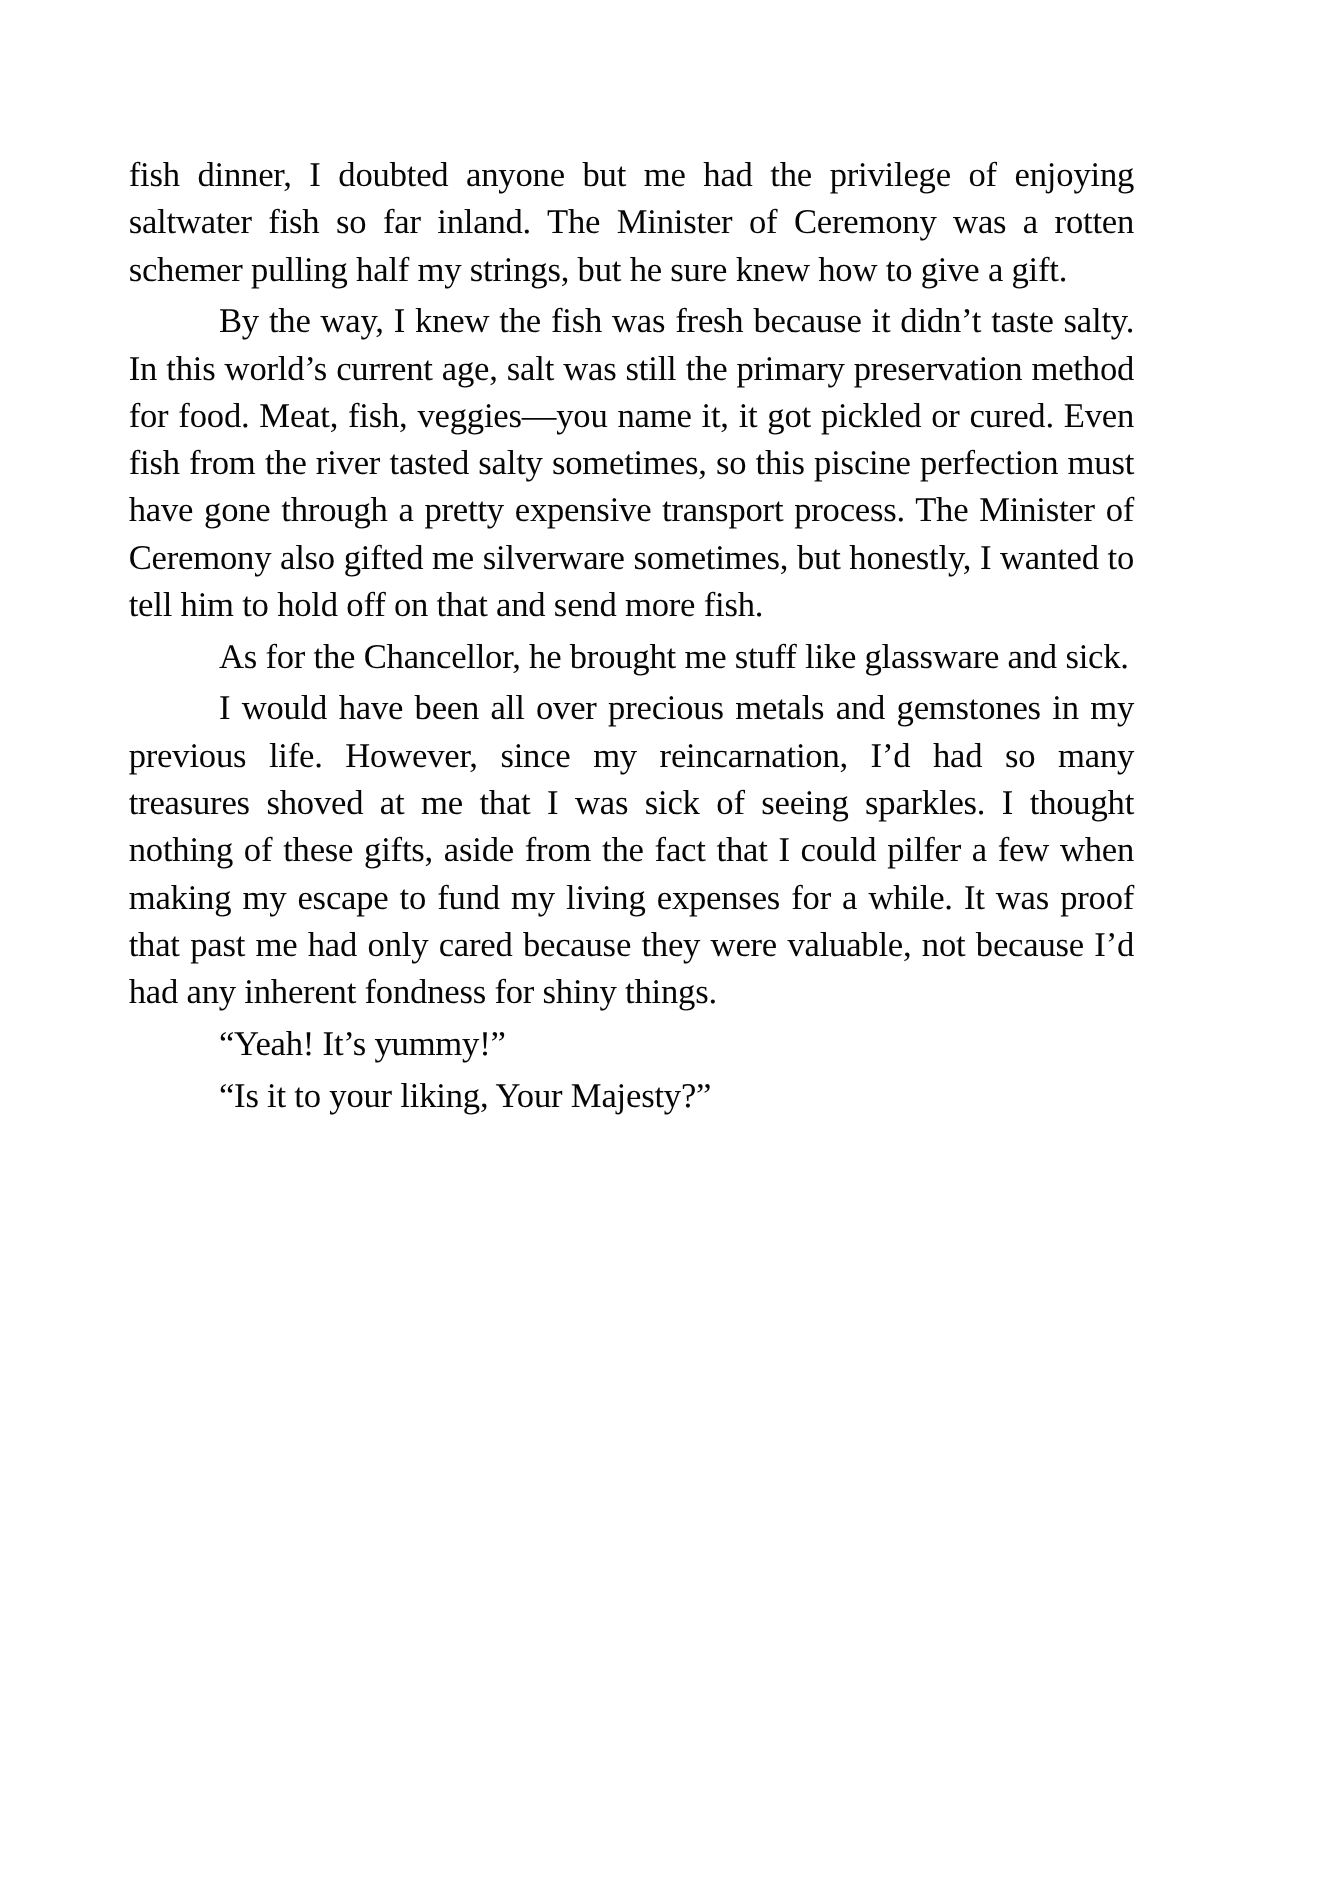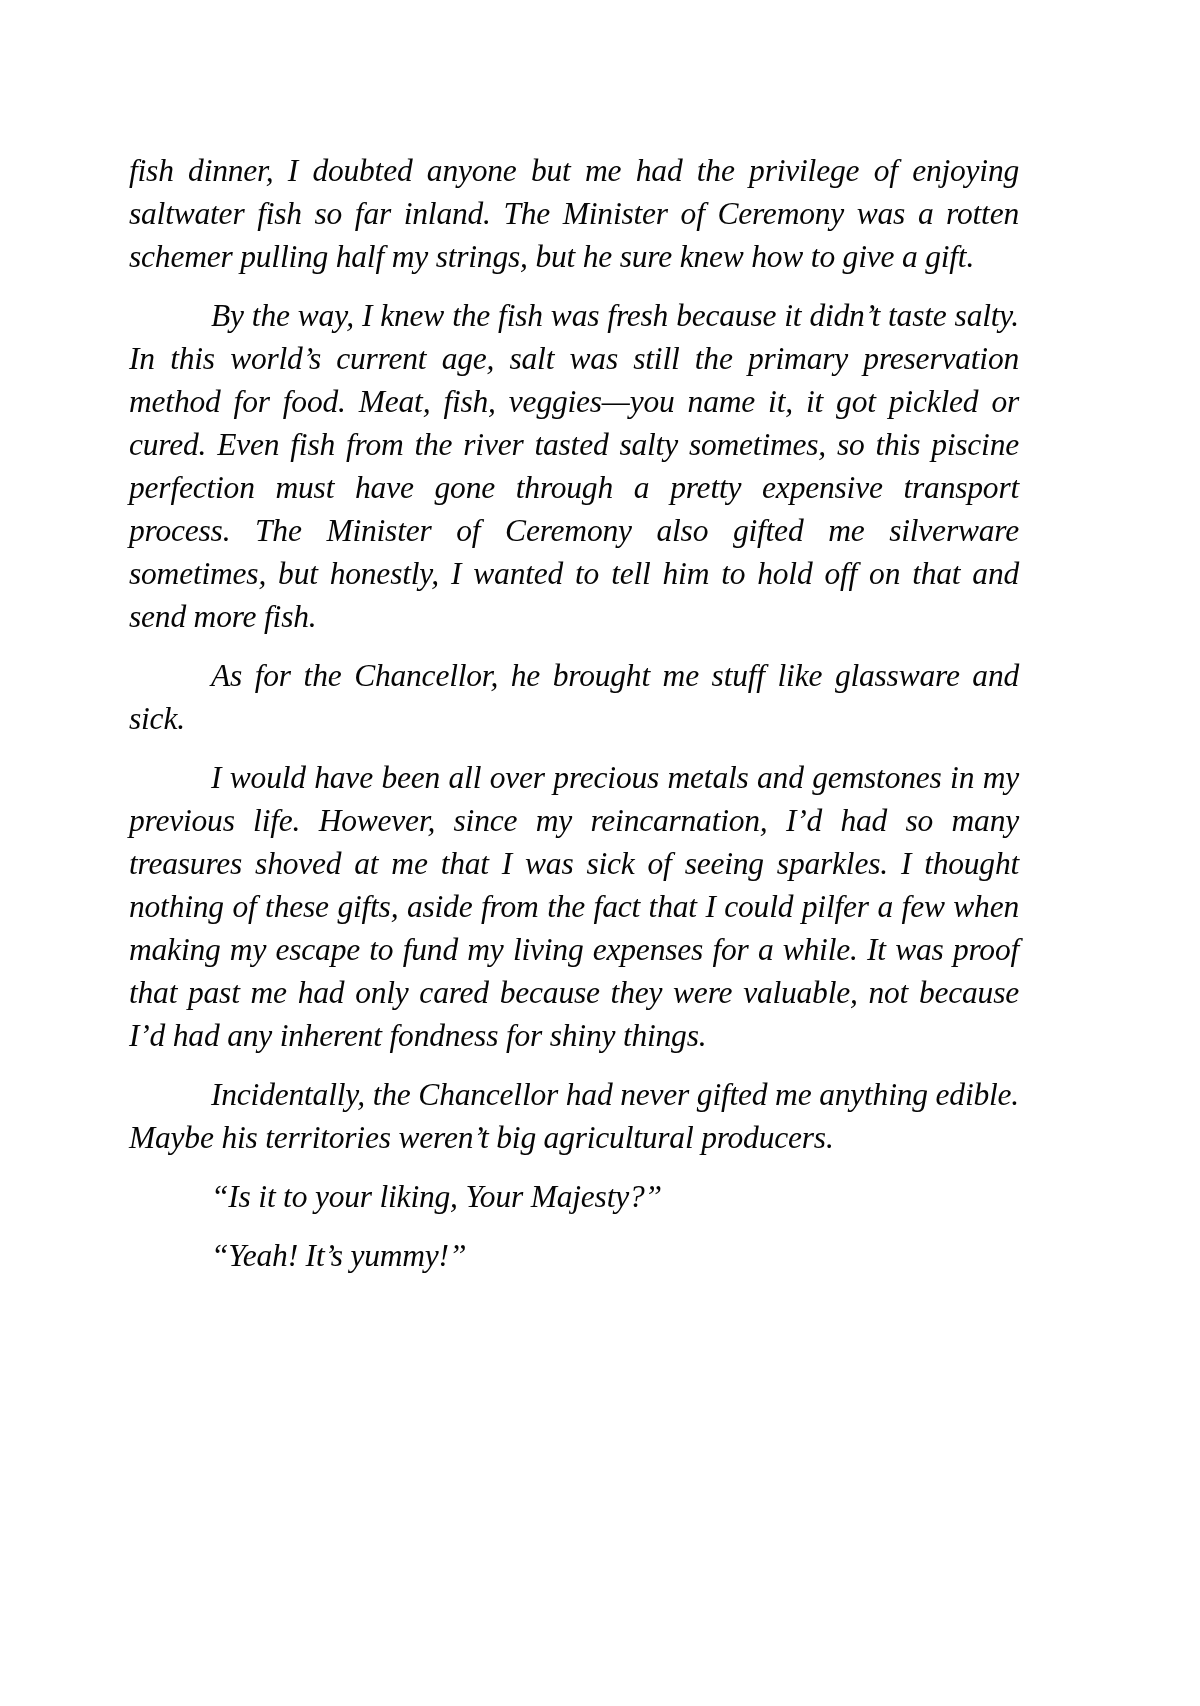--- a/index.html
+++ b/index.html
@@ -24,34 +24,32 @@
     top: 133px;
     width: 922px;
     font-family: "Liberation Serif", "DejaVu Serif", serif;
     font-size: 31.5px;
     line-height: 43px;
     color: #060606;
     text-align: justify;
     letter-spacing: -0.2px;
   }
   .para {
-    margin: 16px;
+    margin: 4px;
     padding: 0;
-    font-style: italic;
   }
   .para.indent {
     text-indent: 82px;
   }
 </style>
 </head>
 <body>
 
 <div class="page">
   <div class="text-block">
       <p class="para">fish dinner, I doubted anyone but me had the privilege of enjoying saltwater fish so far inland. The Minister of Ceremony was a rotten schemer pulling half my strings, but he sure knew how to give a gift.</p>
       <p class="para indent">By the way, I knew the fish was fresh because it didn’t taste salty. In this world’s current age, salt was still the primary preservation method for food. Meat, fish, veggies—you name it, it got pickled or cured. Even fish from the river tasted salty sometimes, so this piscine perfection must have gone through a pretty expensive transport process. The Minister of Ceremony also gifted me silverware sometimes, but honestly, I wanted to tell him to hold off on that and send more fish.</p>
       <p class="para indent">As for the Chancellor, he brought me stuff like glassware and sick.</p>
       <p class="para indent">I would have been all over precious metals and gemstones in my previous life. However, since my reincarnation, I’d had so many treasures shoved at me that I was sick of seeing sparkles. I thought nothing of these gifts, aside from the fact that I could pilfer a few when making my escape to fund my living expenses for a while. It was proof that past me had only cared because they were valuable, not because I’d had any inherent fondness for shiny things.</p>
-      <p class="para indent">Incidentally, the Chancellor had never gifted me anything edible. Maybe his territories weren’t big agricultural producers.</p>
+      <p class="para indent">“Yeah! It’s yummy!”</p>
       <p class="para indent">“Is it to your liking, Your Majesty?”</p>
-      <p class="para indent">“Yeah! It’s yummy!”</p>
     </div>
 </div>
 
 </body></html>

